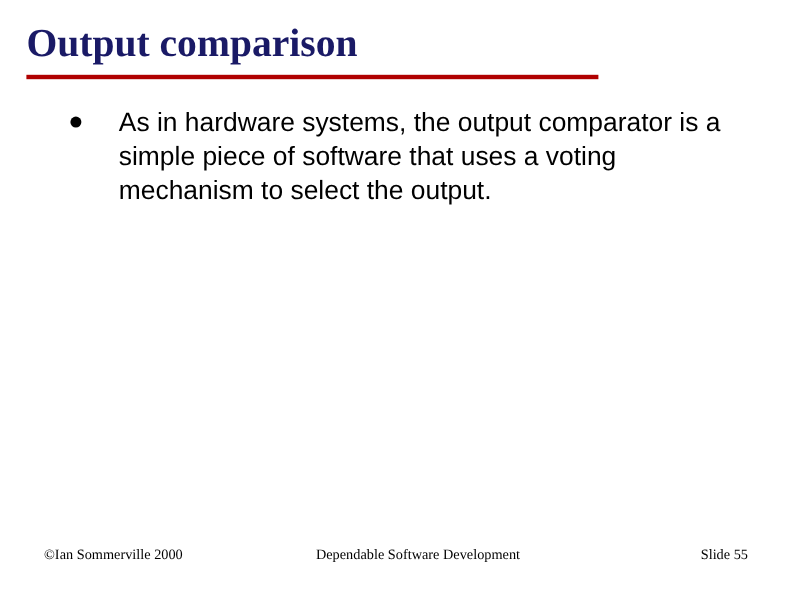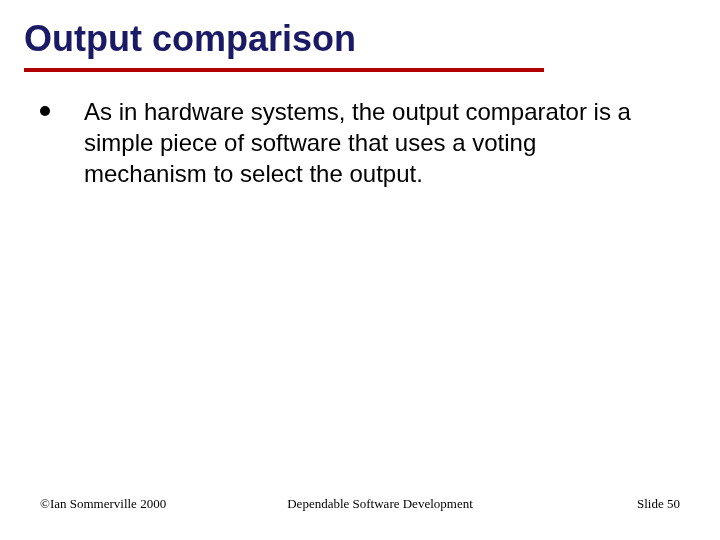--- a/index.html
+++ b/index.html
@@ -14,35 +14,36 @@
     overflow: hidden;
   }
   .slide {
     width: 720px;
     height: 540px;
     position: relative;
     box-sizing: border-box;
   }
   .title-block {
     padding: 18px 0 0 24px;
+    font-family: Liberation Serif, serif;
   }
   .title {
     font-size: 36px;
     font-weight: bold;
     color: #1a1a66;
     margin: 0 0 8px 0;
   }
   .rule {
     height: 4px;
     background: #b00000;
     width: 520px;
     margin-left: 24px;
   }
   .body {
-    padding: 24px 40px 0 40px;
+    padding: 24px 40px 0 64px;
   }
   .bullet-row {
     display: flex;
     align-items: flex-start;
     margin-bottom: 6px;
   }
   .bullet-dot {
     width: 10px;
     height: 10px;
     background: #000;
@@ -92,16 +93,16 @@
   <div class="body">
     <div class="bullet-row">
       <div class="bullet-dot"></div>
       <div class="bullet-text">As in hardware systems, the output comparator is a simple piece of software that uses a voting mechanism to select the output.</div>
     </div>
   </div>
 
   <div class="footer">
     <span>©Ian Sommerville 2000</span>
     <span class="center">Dependable Software Development</span>
-    <span>Slide 50</span>
+    <span>Slide 55</span>
   </div>
 
 </div>
 
 </body></html>

